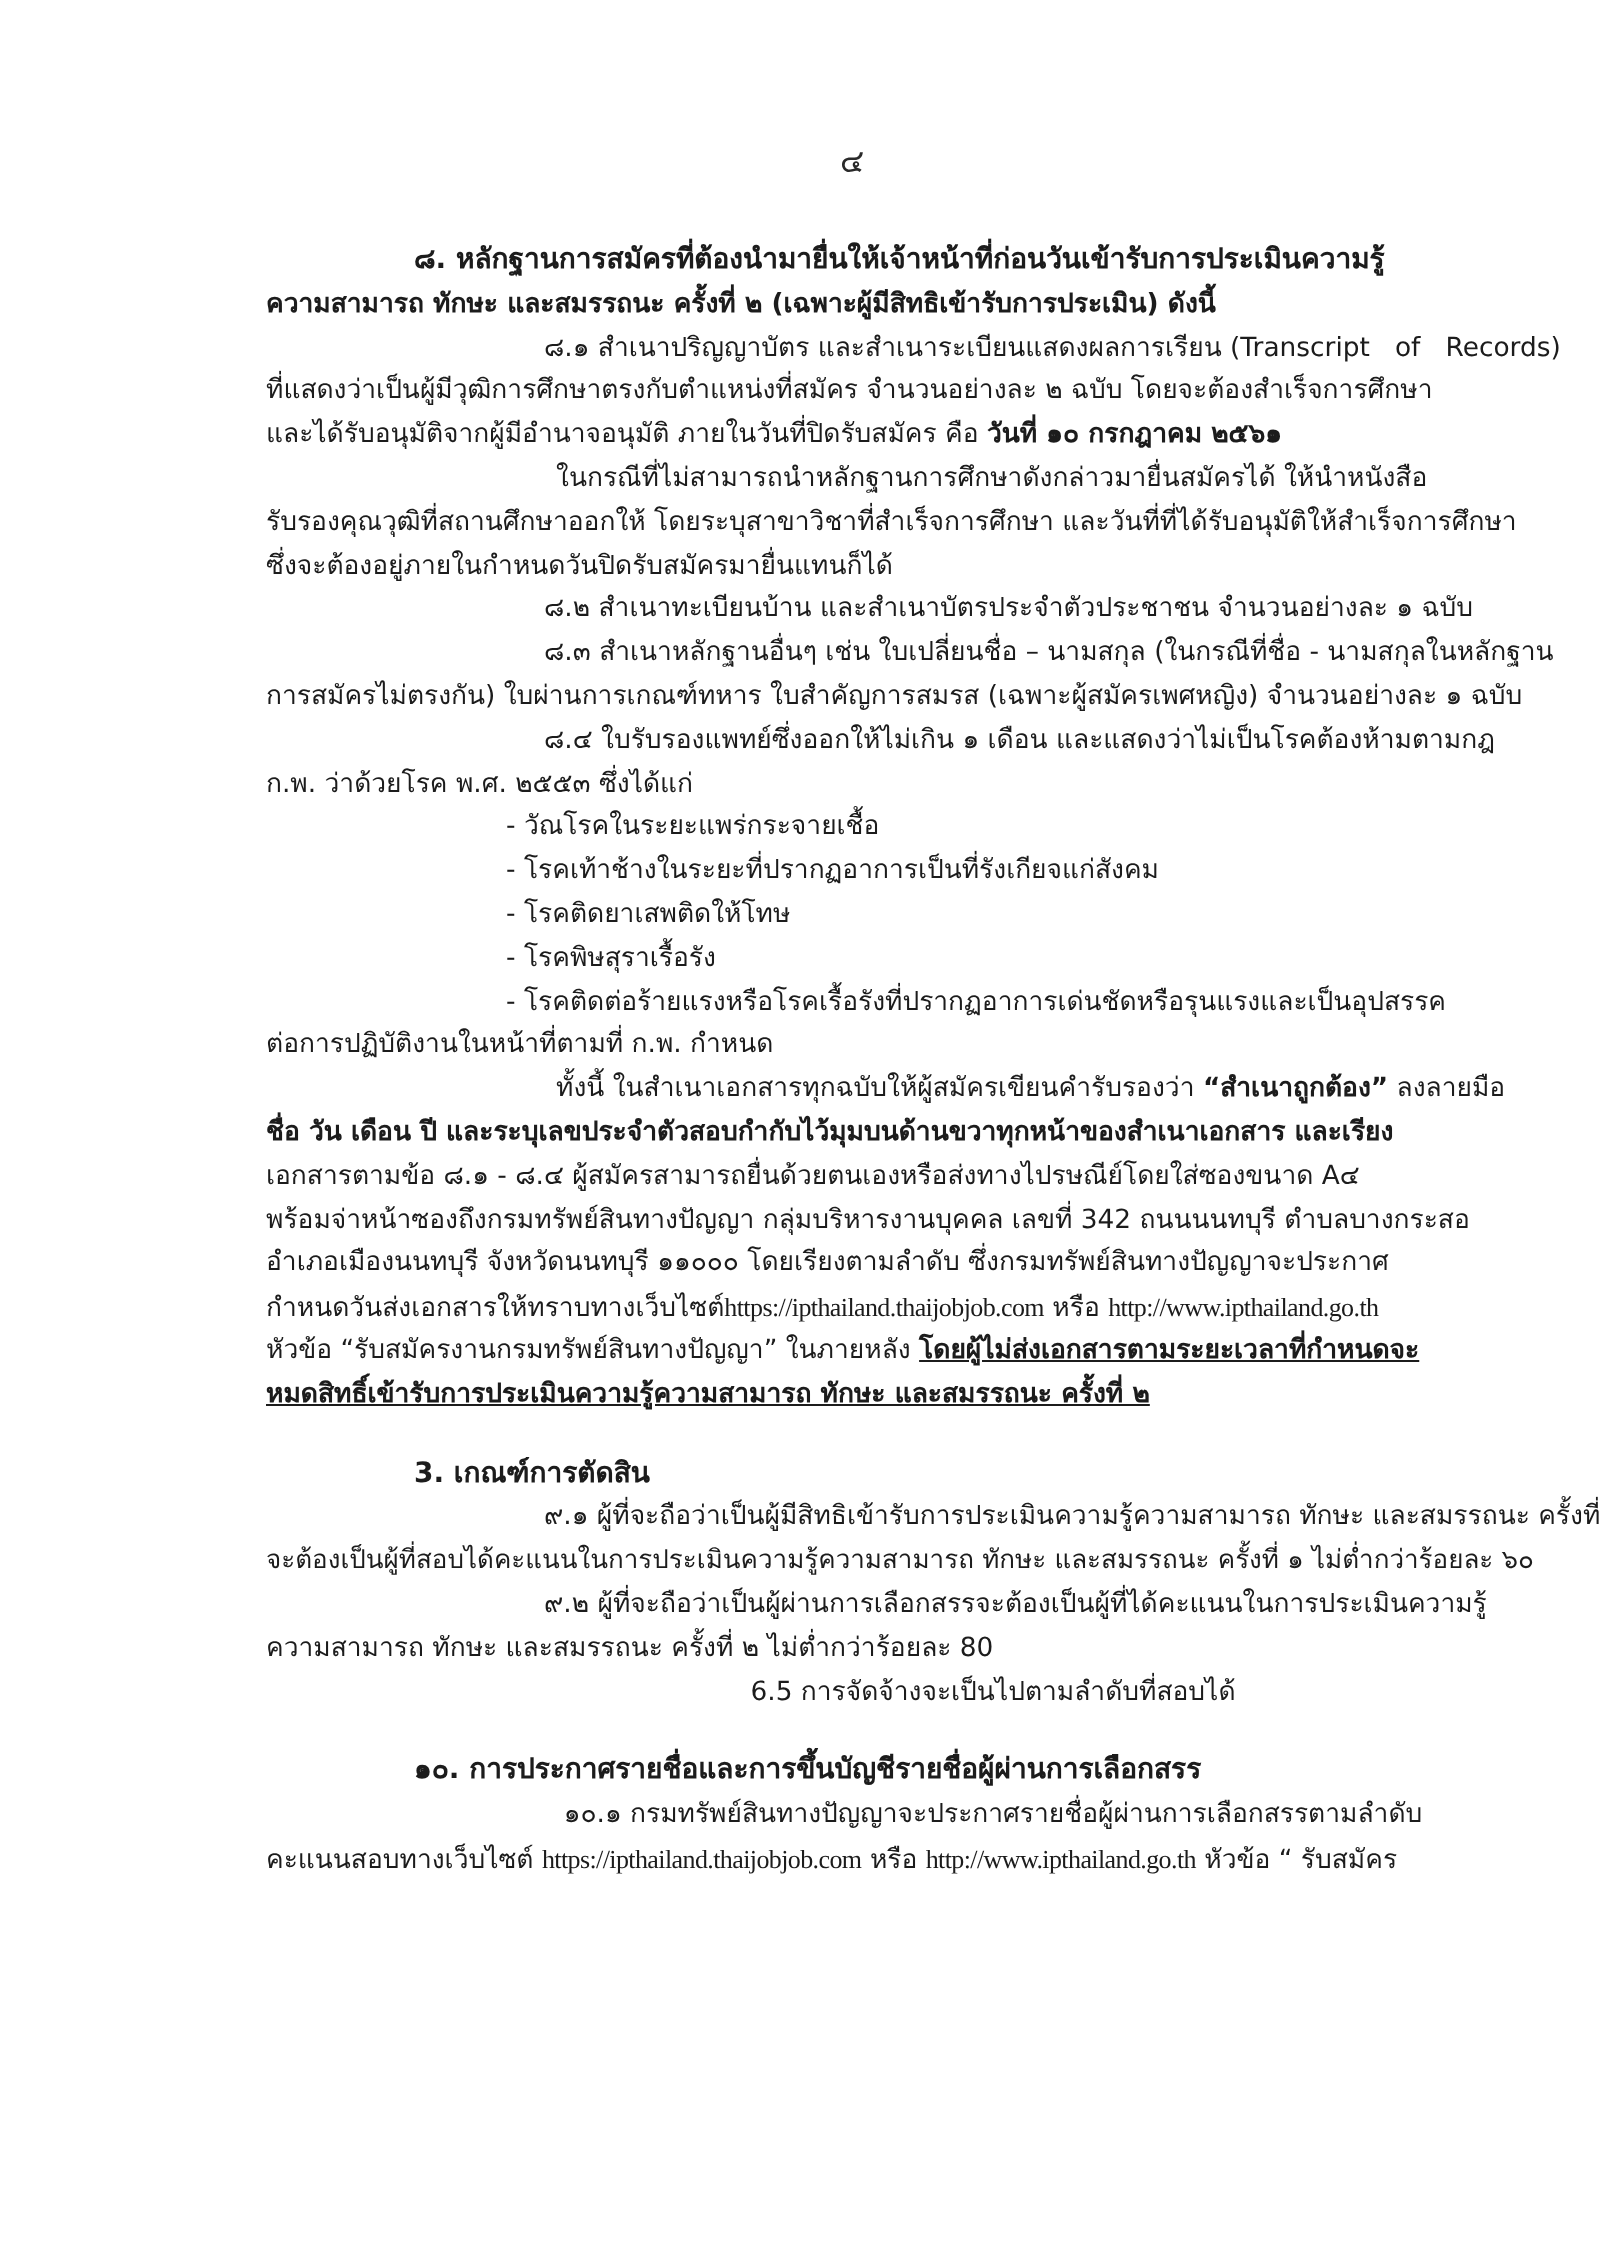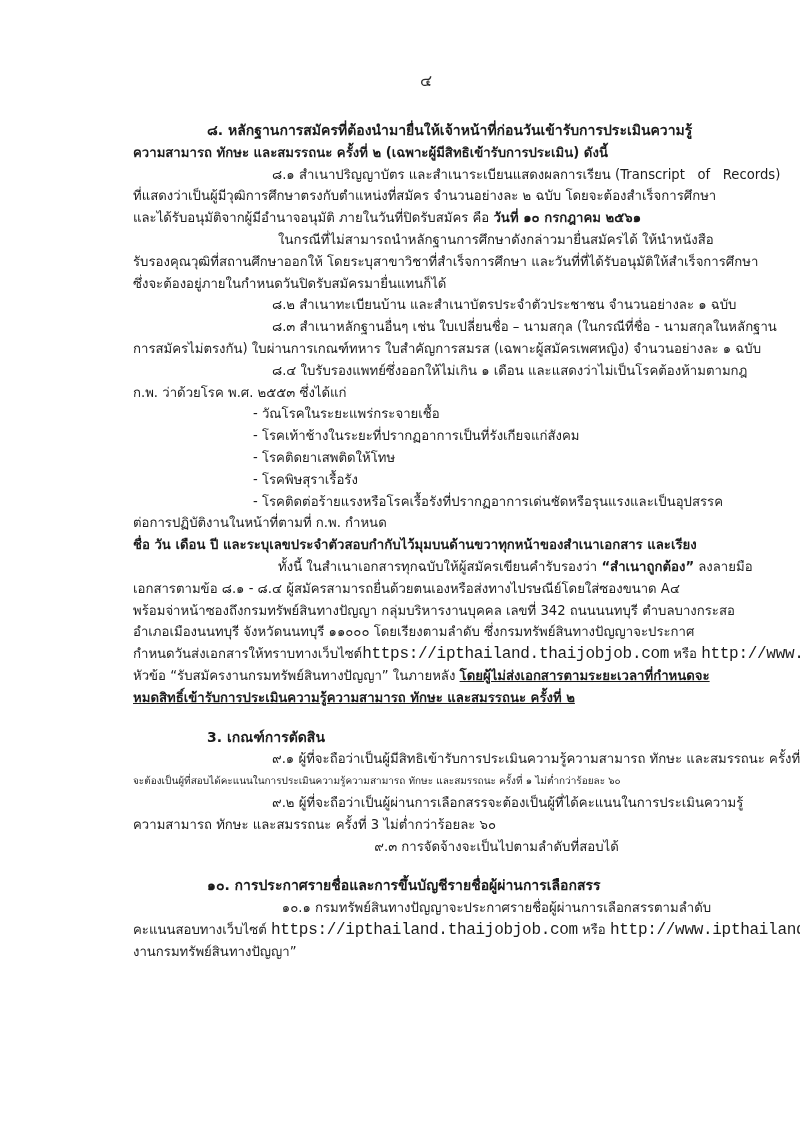--- a/index.html
+++ b/index.html
@@ -50,21 +50,21 @@
     }
     .ind1 { padding-left: 139px; text-align: center; }
     .ind-bullet { padding-left: 120px; }
     .ind-tang { padding-left: 145px; }
     .gap-m { height: 18px; }
     .bold { font-weight: bold; }
     .u-italic {
       text-decoration: underline;
       font-weight: bold;
     }
-    .url { font-family: Liberation Mono, monospace; font-size: 16px; letter-spacing: -0.3px; }
+    .url { font-family: Liberation Serif, serif; font-size: 13px; letter-spacing: -0.3px; }
   </style>
 </head>
 <body>
 
 <div class="page">
 
   <div class="page-number">๔</div>
 
   <div class="content">
 
@@ -91,54 +91,53 @@
 
       <div>
         <div class="line ind-bullet">- วัณโรคในระยะแพร่กระจายเชื้อ</div>
         <div class="line ind-bullet">- โรคเท้าช้างในระยะที่ปรากฏอาการเป็นที่รังเกียจแก่สังคม</div>
         <div class="line ind-bullet">- โรคติดยาเสพติดให้โทษ</div>
         <div class="line ind-bullet">- โรคพิษสุราเรื้อรัง</div>
         <div class="line ind-bullet">- โรคติดต่อร้ายแรงหรือโรคเรื้อรังที่ปรากฏอาการเด่นชัดหรือรุนแรงและเป็นอุปสรรค</div>
       </div>
       <div class="line">ต่อการปฏิบัติงานในหน้าที่ตามที่ ก.พ. กำหนด</div>
 
-      <div class="line bold">ชื่อ วัน เดือน ปี และระบุเลขประจำตัวสอบกำกับไว้มุมบนด้านขวาทุกหน้าของสำเนาเอกสาร และเรียง</div>
       <div class="line ind-tang">
         <span>ทั้งนี้ ในสำเนาเอกสารทุกฉบับให้ผู้สมัครเขียนคำรับรองว่า </span><span class="bold">“สำเนาถูกต้อง”</span><span> ลงลายมือ</span>
       </div>
+      <div class="line bold">ชื่อ วัน เดือน ปี และระบุเลขประจำตัวสอบกำกับไว้มุมบนด้านขวาทุกหน้าของสำเนาเอกสาร และเรียง</div>
       <div class="line">เอกสารตามข้อ ๘.๑ - ๘.๔ ผู้สมัครสามารถยื่นด้วยตนเองหรือส่งทางไปรษณีย์โดยใส่ซองขนาด A๔</div>
       <div class="line">พร้อมจ่าหน้าซองถึงกรมทรัพย์สินทางปัญญา กลุ่มบริหารงานบุคคล เลขที่ 342 ถนนนนทบุรี ตำบลบางกระสอ</div>
       <div class="line">อำเภอเมืองนนทบุรี จังหวัดนนทบุรี ๑๑๐๐๐ โดยเรียงตามลำดับ ซึ่งกรมทรัพย์สินทางปัญญาจะประกาศ</div>
       <div class="line">
         <span>กำหนดวันส่งเอกสารให้ทราบทางเว็บไซต์</span><span class="url">https://ipthailand.thaijobjob.com</span><span> หรือ </span><span class="url">http://www.ipthailand.go.th</span>
       </div>
       <div class="line">
         <span>หัวข้อ “รับสมัครงานกรมทรัพย์สินทางปัญญา” ในภายหลัง </span><span class="u-italic">โดยผู้ไม่ส่งเอกสารตามระยะเวลาที่กำหนดจะ</span>
       </div>
       <div class="line">
         <span class="u-italic">หมดสิทธิ์เข้ารับการประเมินความรู้ความสามารถ ทักษะ และสมรรถนะ  ครั้งที่ ๒</span>
       </div>
     </div>
 
     <div class="gap-m"></div>
 
     <div>
       <div class="line h-section">3. เกณฑ์การตัดสิน</div>
       <div class="line ind1">๙.๑ ผู้ที่จะถือว่าเป็นผู้มีสิทธิเข้ารับการประเมินความรู้ความสามารถ ทักษะ และสมรรถนะ ครั้งที่ ๒</div>
-      <div class="line" style="font-size:10px;">จะต้องเป็นผู้ที่สอบได้คะแนนในการประเมินความรู้ความสามารถ ทักษะ และสมรรถนะ ครั้งที่ ๑ ไม่ต่ำกว่าร้อยละ ๖๐</div>
+      <div class="line" style="font-size:13px;">จะต้องเป็นผู้ที่สอบได้คะแนนในการประเมินความรู้ความสามารถ ทักษะ และสมรรถนะ ครั้งที่ ๑ ไม่ต่ำกว่าร้อยละ ๖๐</div>
       <div class="line ind1">๙.๒ ผู้ที่จะถือว่าเป็นผู้ผ่านการเลือกสรรจะต้องเป็นผู้ที่ได้คะแนนในการประเมินความรู้</div>
-      <div class="line">ความสามารถ ทักษะ และสมรรถนะ ครั้งที่ 3 ไม่ต่ำกว่าร้อยละ ๖๐</div>
-      <div class="line ind1">๙.๓ การจัดจ้างจะเป็นไปตามลำดับที่สอบได้</div>
+      <div class="line">ความสามารถ ทักษะ และสมรรถนะ ครั้งที่ ๒ ไม่ต่ำกว่าร้อยละ 80</div>
+      <div class="line ind1">6.5 การจัดจ้างจะเป็นไปตามลำดับที่สอบได้</div>
     </div>
 
     <div class="gap-m"></div>
 
     <div>
       <div class="line h-section">๑๐. การประกาศรายชื่อและการขึ้นบัญชีรายชื่อผู้ผ่านการเลือกสรร</div>
       <div class="line ind1">๑๐.๑ กรมทรัพย์สินทางปัญญาจะประกาศรายชื่อผู้ผ่านการเลือกสรรตามลำดับ</div>
       <div class="line">
         <span>คะแนนสอบทางเว็บไซต์ </span><span class="url">https://ipthailand.thaijobjob.com</span><span> หรือ </span><span class="url">http://www.ipthailand.go.th</span><span> หัวข้อ “ รับสมัคร</span>
       </div>
-      <div class="line">งานกรมทรัพย์สินทางปัญญา”</div>
     </div>
 
   </div>
 </div>
 
 </body></html>

